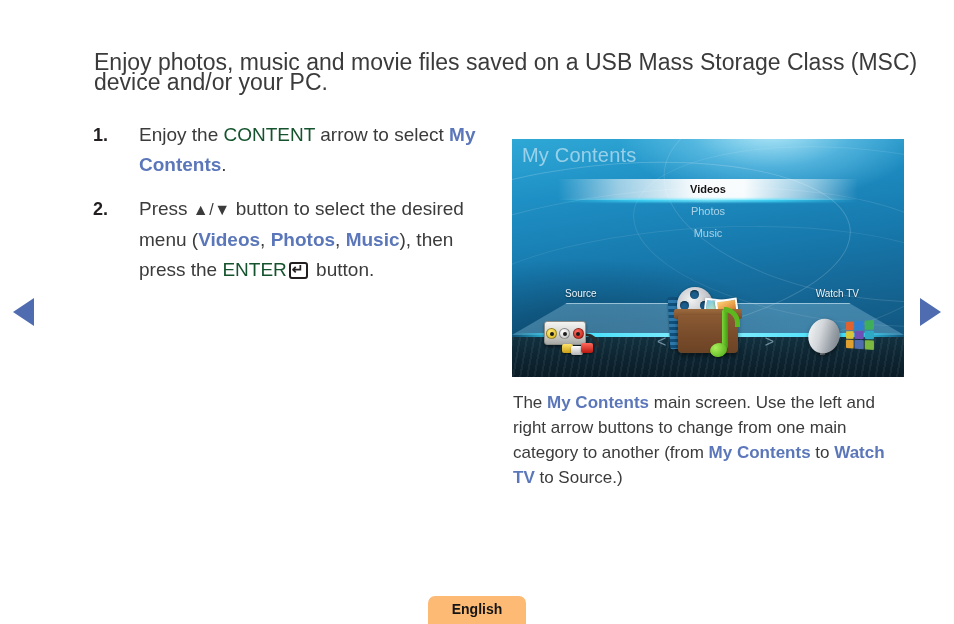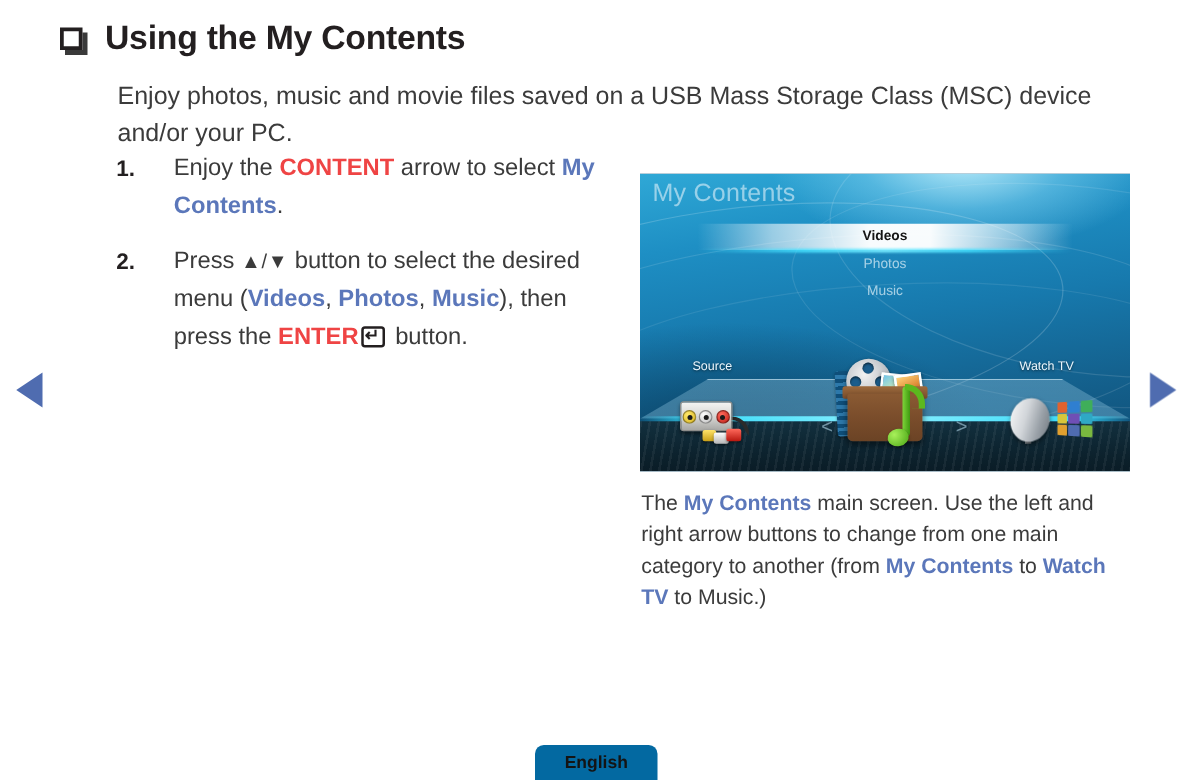--- a/index.html
+++ b/index.html
@@ -47,24 +47,24 @@
     font-size: 27px;
     font-weight: bold;
     color: #231f20;
     letter-spacing: -0.2px;
     line-height: 1.1;
     white-space: nowrap;
   }
 
   .intro {
     position: absolute;
-    left: 94px; top: 62px;
+    left: 94px; top: 52px;
     width: 830px;
-    font-size: 20px;
-    line-height: 30px;
+    font-size: 23px;
+    line-height: 20px;
     color: #3b3b3b;
   }
 
   
   .steps {
     position: absolute;
     left: 93px; top: 120px;
     width: 400px;
   }
   .step {
@@ -78,21 +78,21 @@
     font-weight: bold;
     color: #231f20;
     line-height: 30px;
   }
   .step-body {
     font-size: 19px;
     line-height: 30px;
     color: #3b3b3b;
     max-width: 340px;
   }
-  .b { font-weight: bold; color: #ef4444; }
+  .b { font-weight: normal; color: #14532d; }
   .lk { color: #5b77ba; font-weight: bold; }
   .arrowglyph { font-size: 16px; color: #3b3b3b; letter-spacing: 0.5px; }
 
   .enter-key {
     display: inline-block;
     position: relative;
     width: 22px; height: 17px;
     vertical-align: -3px;
     margin-left: 2px;
   }
@@ -216,21 +216,21 @@
       linear-gradient(to bottom, #12303f 0%, #0d2430 55%, #0a1c26 100%);
   }
 
   .shelf-label {
     position: absolute;
     font-size: 10px;
     color: #eaf6fd;
     text-shadow: 0 1px 2px rgba(0,0,0,0.55);
     white-space: nowrap;
   }
-  .shelf-label.left  { left: 42px;  bottom: 78px; }
+  .shelf-label.left  { left: 53px;  bottom: 78px; }
   .shelf-label.right { right: 45px; bottom: 78px; }
 
   .nav-chev {
     position: absolute;
     bottom: 26px;
     font-size: 16px;
     color: rgba(190,228,245,0.55);
     font-family: "Liberation Sans", sans-serif;
   }
   .nav-chev.l { left: 145px; }
@@ -456,33 +456,26 @@
     font-size: 14px;
     font-weight: bold;
     text-align: center;
     line-height: 26px;
   }
 </style>
 <style>
     .lk{color:#5b77ba;}
     .nav-arrow.prev{border-right-color:#4f6cb0;}
     .nav-arrow.next{border-left-color:#4f6cb0;}
-    .lang-tab{background:#0369a1;}
+    .lang-tab{background:#fdba74;}
   </style></head>
 <body>
 
 <div id="page">
 
-  <div class="title-row">
-    <div class="bullet-square">
-      <div class="shadow"></div>
-      <div class="frame"></div>
-    </div>
-    <div class="page-title">Using the My Contents</div>
-  </div>
 
   <div class="intro">Enjoy photos, music and movie files saved on a USB Mass Storage Class (MSC) device and/or your PC.</div>
 
   <div class="steps">
     <div class="step">
       <div class="step-num">1.</div>
       <div class="step-body"><span>Enjoy the </span><span class="b">CONTENT</span><span> arrow to select </span><span class="lk">My Contents</span><span>.</span></div>
     </div>
     <div class="step">
       <div class="step-num">2.</div>
@@ -567,20 +560,20 @@
           <i style="background: rgb(224, 160, 47);"></i>
           <i style="background: rgb(79, 108, 176);"></i>
           <i style="background: rgb(122, 184, 63);"></i>
       </div>
       <div class="dish-stand"></div>
       <div class="dish-arm"></div>
       <div class="dish"></div>
     </div>
   </div>
 
-  <div class="caption"><span>The </span><span class="lk">My Contents</span><span> main screen. Use the left and right arrow buttons to change from one main category to another (from </span><span class="lk">My Contents</span><span> to </span><span class="lk">Watch TV</span><span> to Music.)</span></div>
+  <div class="caption"><span>The </span><span class="lk">My Contents</span><span> main screen. Use the left and right arrow buttons to change from one main category to another (from </span><span class="lk">My Contents</span><span> to </span><span class="lk">Watch TV</span><span> to Source.)</span></div>
 
   <div class="nav-arrow prev"></div>
   <div class="nav-arrow next"></div>
 
   <div class="lang-tab">English</div>
 
 </div>
 
 </body></html>

